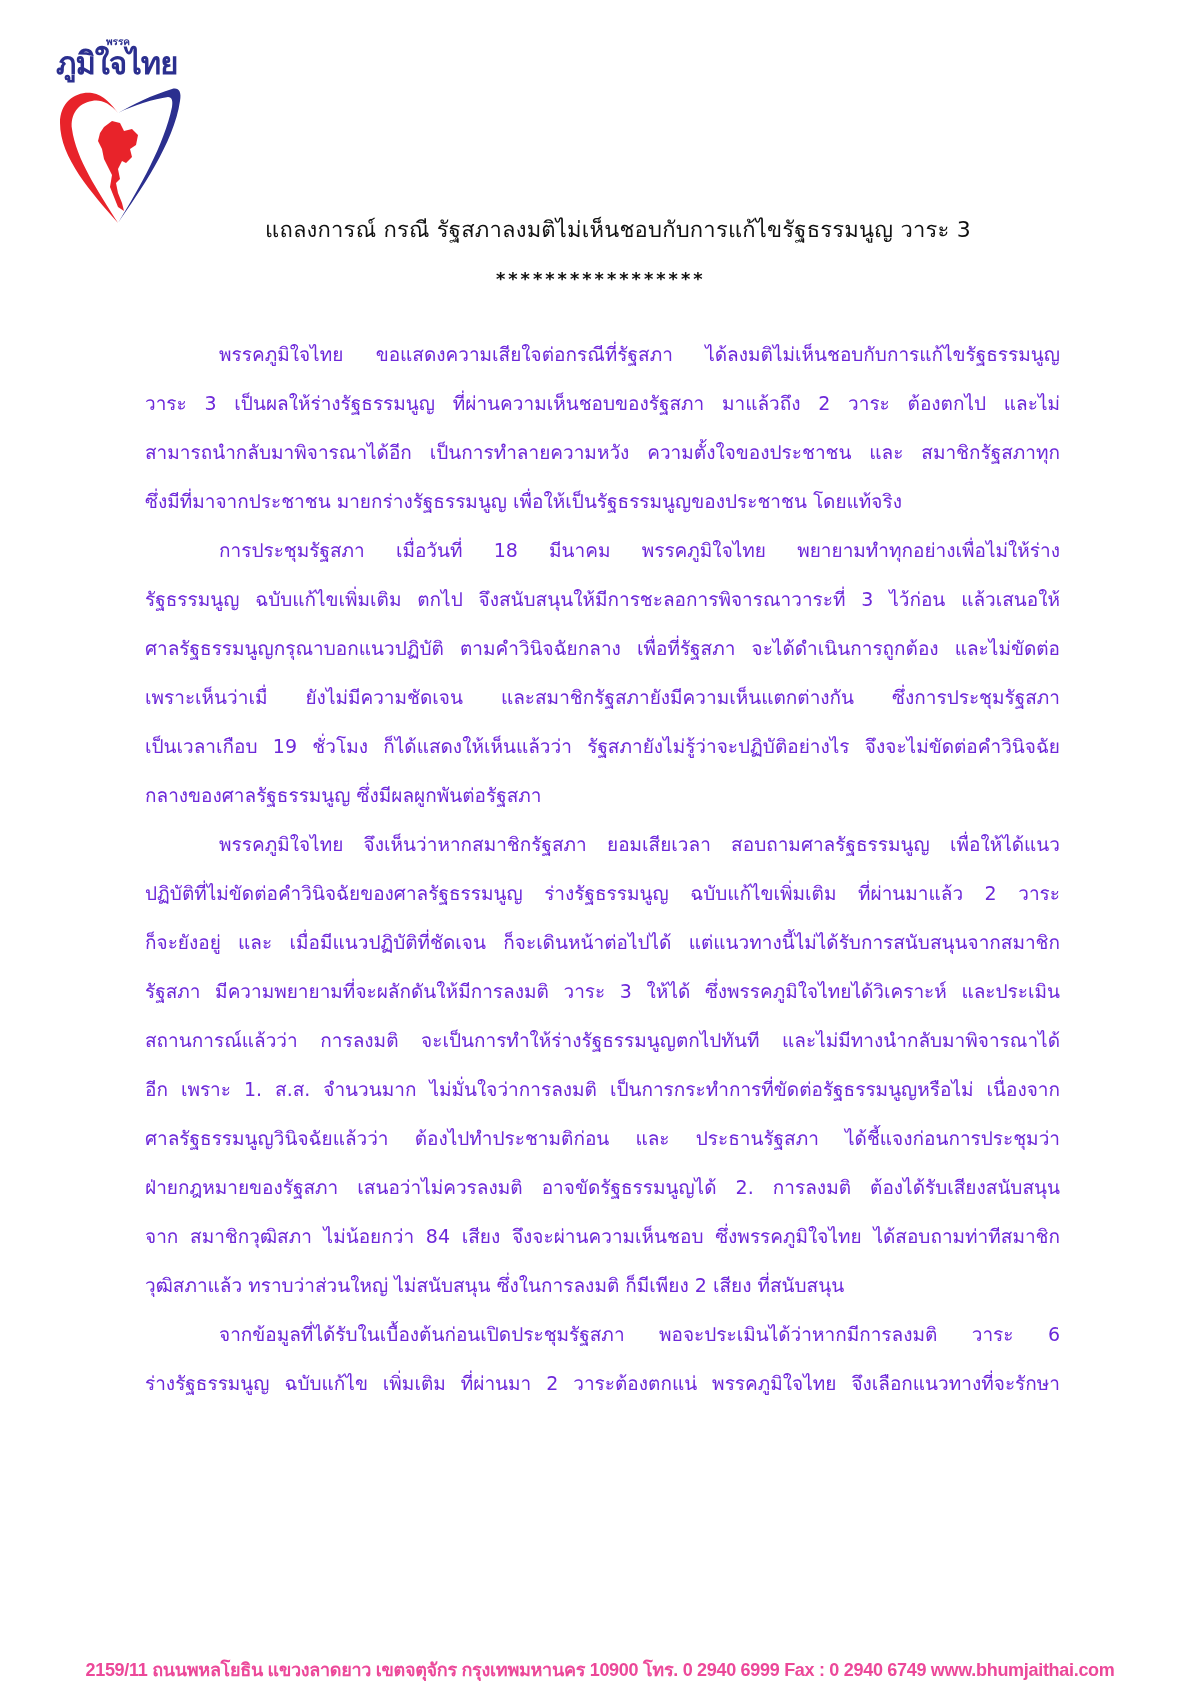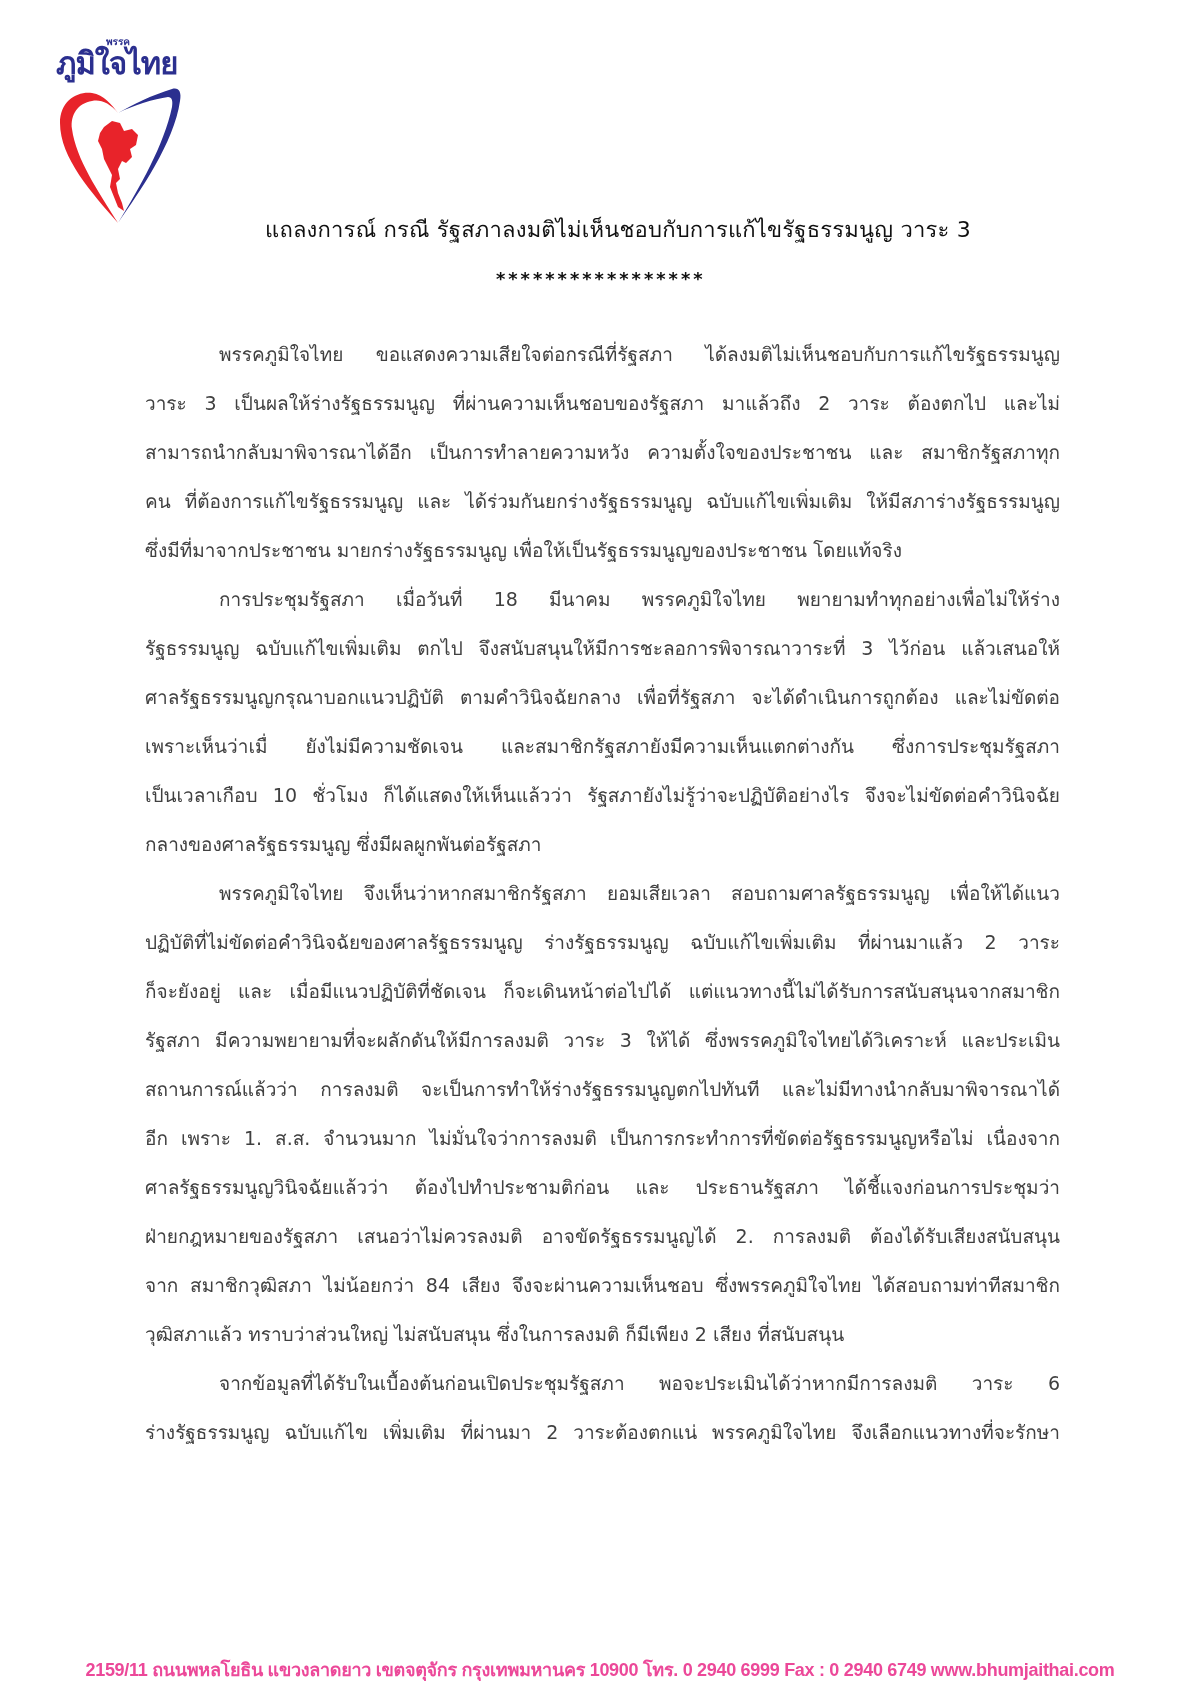--- a/index.html
+++ b/index.html
@@ -76,21 +76,21 @@
       top: 330px;
       width: 915px;
     }
     .line {
       height: 49px;
       line-height: 49px;
       font-size: 19px;
       white-space: nowrap;
       text-align: justify;
       text-align-last: justify;
-      color: #404040;
+      color: #6d28d9;
     }
     .line.indent {
       padding-left: 74px;
     }
     .line.last {
       text-align-last: left;
     }
     .footer {
       position: absolute;
       left: 0;
@@ -123,30 +123,29 @@
 
 <div class="title">แถลงการณ์ กรณี รัฐสภาลงมติไม่เห็นชอบกับการแก้ไขรัฐธรรมนูญ วาระ 3</div>
 <div class="stars">*****************</div>
 
 <div class="body-text">
 
   <div>
     <div class="line indent">พรรคภูมิใจไทย ขอแสดงความเสียใจต่อกรณีที่รัฐสภา ได้ลงมติไม่เห็นชอบกับการแก้ไขรัฐธรรมนูญ</div>
     <div class="line">วาระ 3 เป็นผลให้ร่างรัฐธรรมนูญ ที่ผ่านความเห็นชอบของรัฐสภา มาแล้วถึง 2 วาระ ต้องตกไป และไม่</div>
     <div class="line">สามารถนำกลับมาพิจารณาได้อีก เป็นการทำลายความหวัง ความตั้งใจของประชาชน และ สมาชิกรัฐสภาทุก</div>
-    <div class="line">คน ที่ต้องการแก้ไขรัฐธรรมนูญ และ ได้ร่วมกันยกร่างรัฐธรรมนูญ ฉบับแก้ไขเพิ่มเติม ให้มีสภาร่างรัฐธรรมนูญ</div>
     <div class="line last">ซึ่งมีที่มาจากประชาชน มายกร่างรัฐธรรมนูญ เพื่อให้เป็นรัฐธรรมนูญของประชาชน โดยแท้จริง</div>
   </div>
 
   <div>
     <div class="line indent">การประชุมรัฐสภา เมื่อวันที่ 18 มีนาคม พรรคภูมิใจไทย พยายามทำทุกอย่างเพื่อไม่ให้ร่าง</div>
     <div class="line">รัฐธรรมนูญ ฉบับแก้ไขเพิ่มเติม ตกไป จึงสนับสนุนให้มีการชะลอการพิจารณาวาระที่ 3 ไว้ก่อน แล้วเสนอให้</div>
     <div class="line">ศาลรัฐธรรมนูญกรุณาบอกแนวปฏิบัติ ตามคำวินิจฉัยกลาง เพื่อที่รัฐสภา จะได้ดำเนินการถูกต้อง และไม่ขัดต่อ</div>
     <div class="line">เพราะเห็นว่าเมื่ ยังไม่มีความชัดเจน และสมาชิกรัฐสภายังมีความเห็นแตกต่างกัน ซึ่งการประชุมรัฐสภา</div>
-    <div class="line">เป็นเวลาเกือบ 10 ชั่วโมง ก็ได้แสดงให้เห็นแล้วว่า รัฐสภายังไม่รู้ว่าจะปฏิบัติอย่างไร จึงจะไม่ขัดต่อคำวินิจฉัย</div>
+    <div class="line">เป็นเวลาเกือบ 19 ชั่วโมง ก็ได้แสดงให้เห็นแล้วว่า รัฐสภายังไม่รู้ว่าจะปฏิบัติอย่างไร จึงจะไม่ขัดต่อคำวินิจฉัย</div>
     <div class="line last">กลางของศาลรัฐธรรมนูญ ซึ่งมีผลผูกพันต่อรัฐสภา</div>
   </div>
 
   <div>
     <div class="line indent">พรรคภูมิใจไทย จึงเห็นว่าหากสมาชิกรัฐสภา ยอมเสียเวลา สอบถามศาลรัฐธรรมนูญ เพื่อให้ได้แนว</div>
     <div class="line">ปฏิบัติที่ไม่ขัดต่อคำวินิจฉัยของศาลรัฐธรรมนูญ ร่างรัฐธรรมนูญ ฉบับแก้ไขเพิ่มเติม ที่ผ่านมาแล้ว 2 วาระ</div>
     <div class="line">ก็จะยังอยู่ และ เมื่อมีแนวปฏิบัติที่ชัดเจน ก็จะเดินหน้าต่อไปได้ แต่แนวทางนี้ไม่ได้รับการสนับสนุนจากสมาชิก</div>
     <div class="line">รัฐสภา มีความพยายามที่จะผลักดันให้มีการลงมติ วาระ 3 ให้ได้ ซึ่งพรรคภูมิใจไทยได้วิเคราะห์ และประเมิน</div>
     <div class="line">สถานการณ์แล้วว่า การลงมติ จะเป็นการทำให้ร่างรัฐธรรมนูญตกไปทันที และไม่มีทางนำกลับมาพิจารณาได้</div>
     <div class="line">อีก เพราะ 1. ส.ส. จำนวนมาก ไม่มั่นใจว่าการลงมติ เป็นการกระทำการที่ขัดต่อรัฐธรรมนูญหรือไม่ เนื่องจาก</div>

